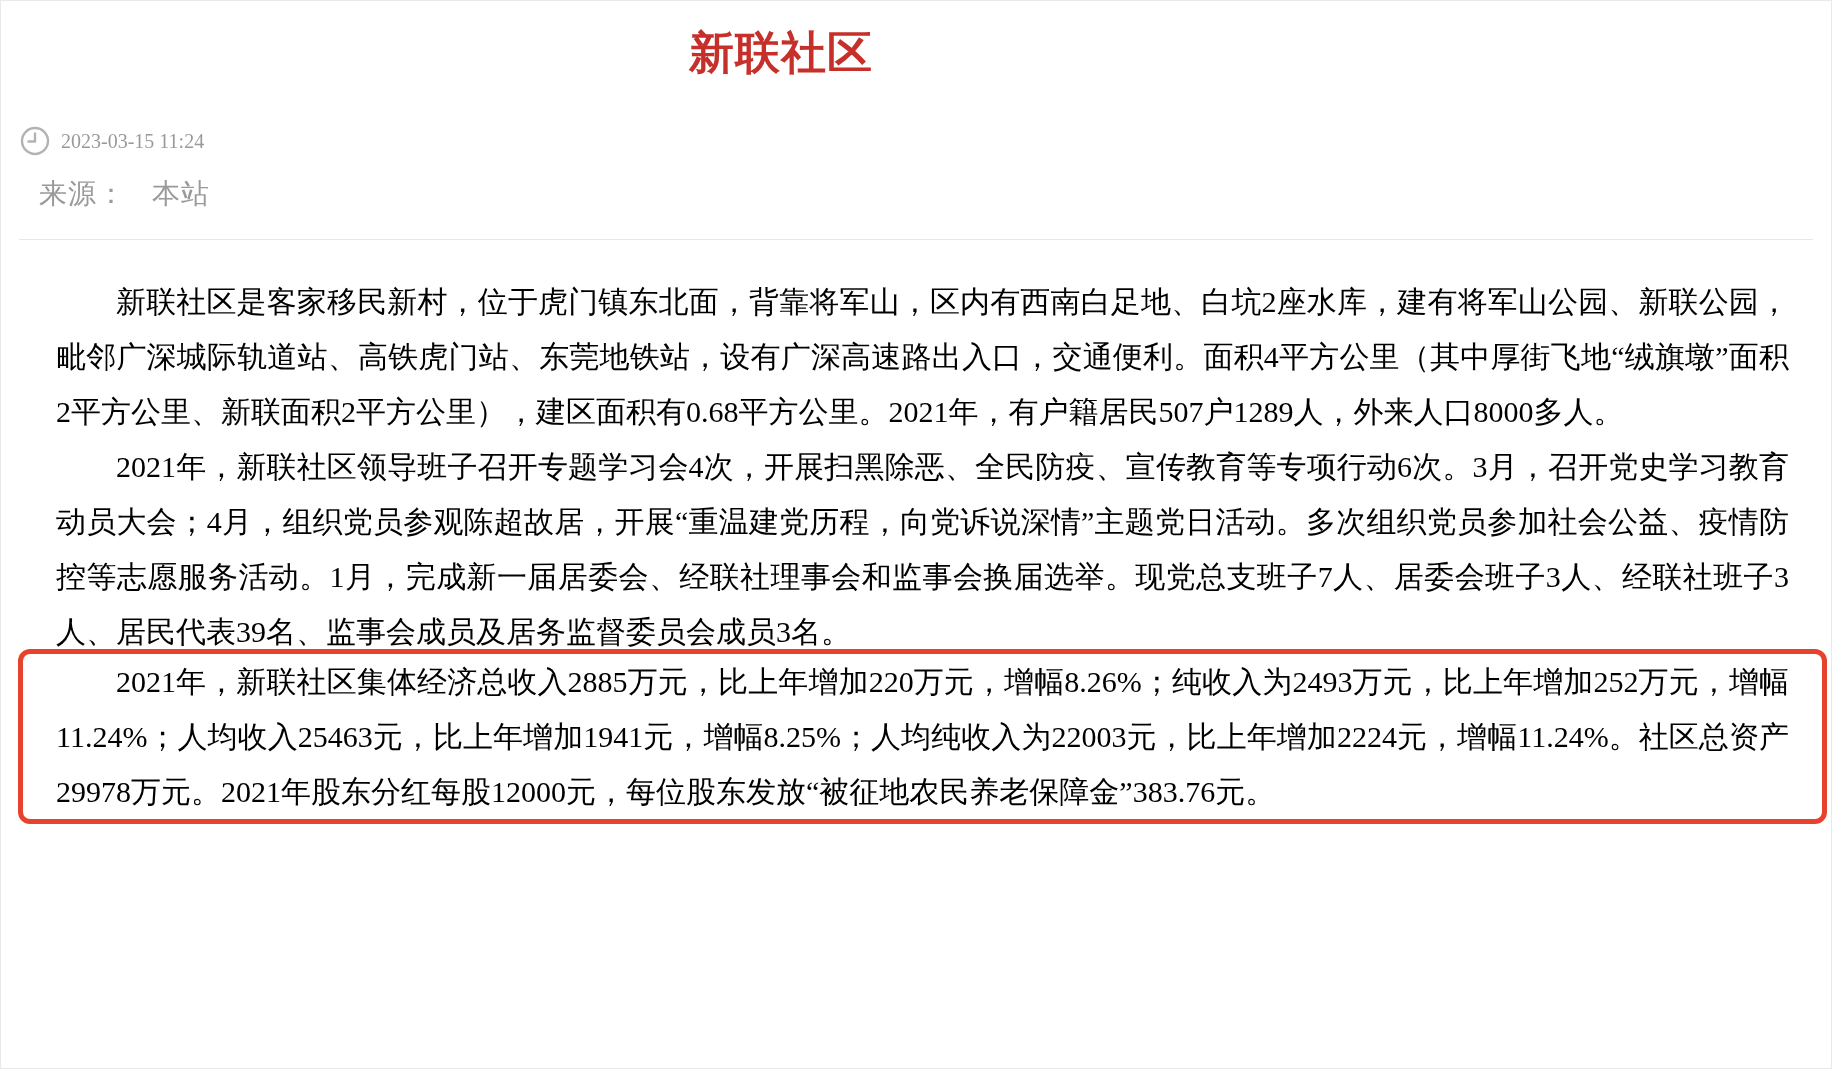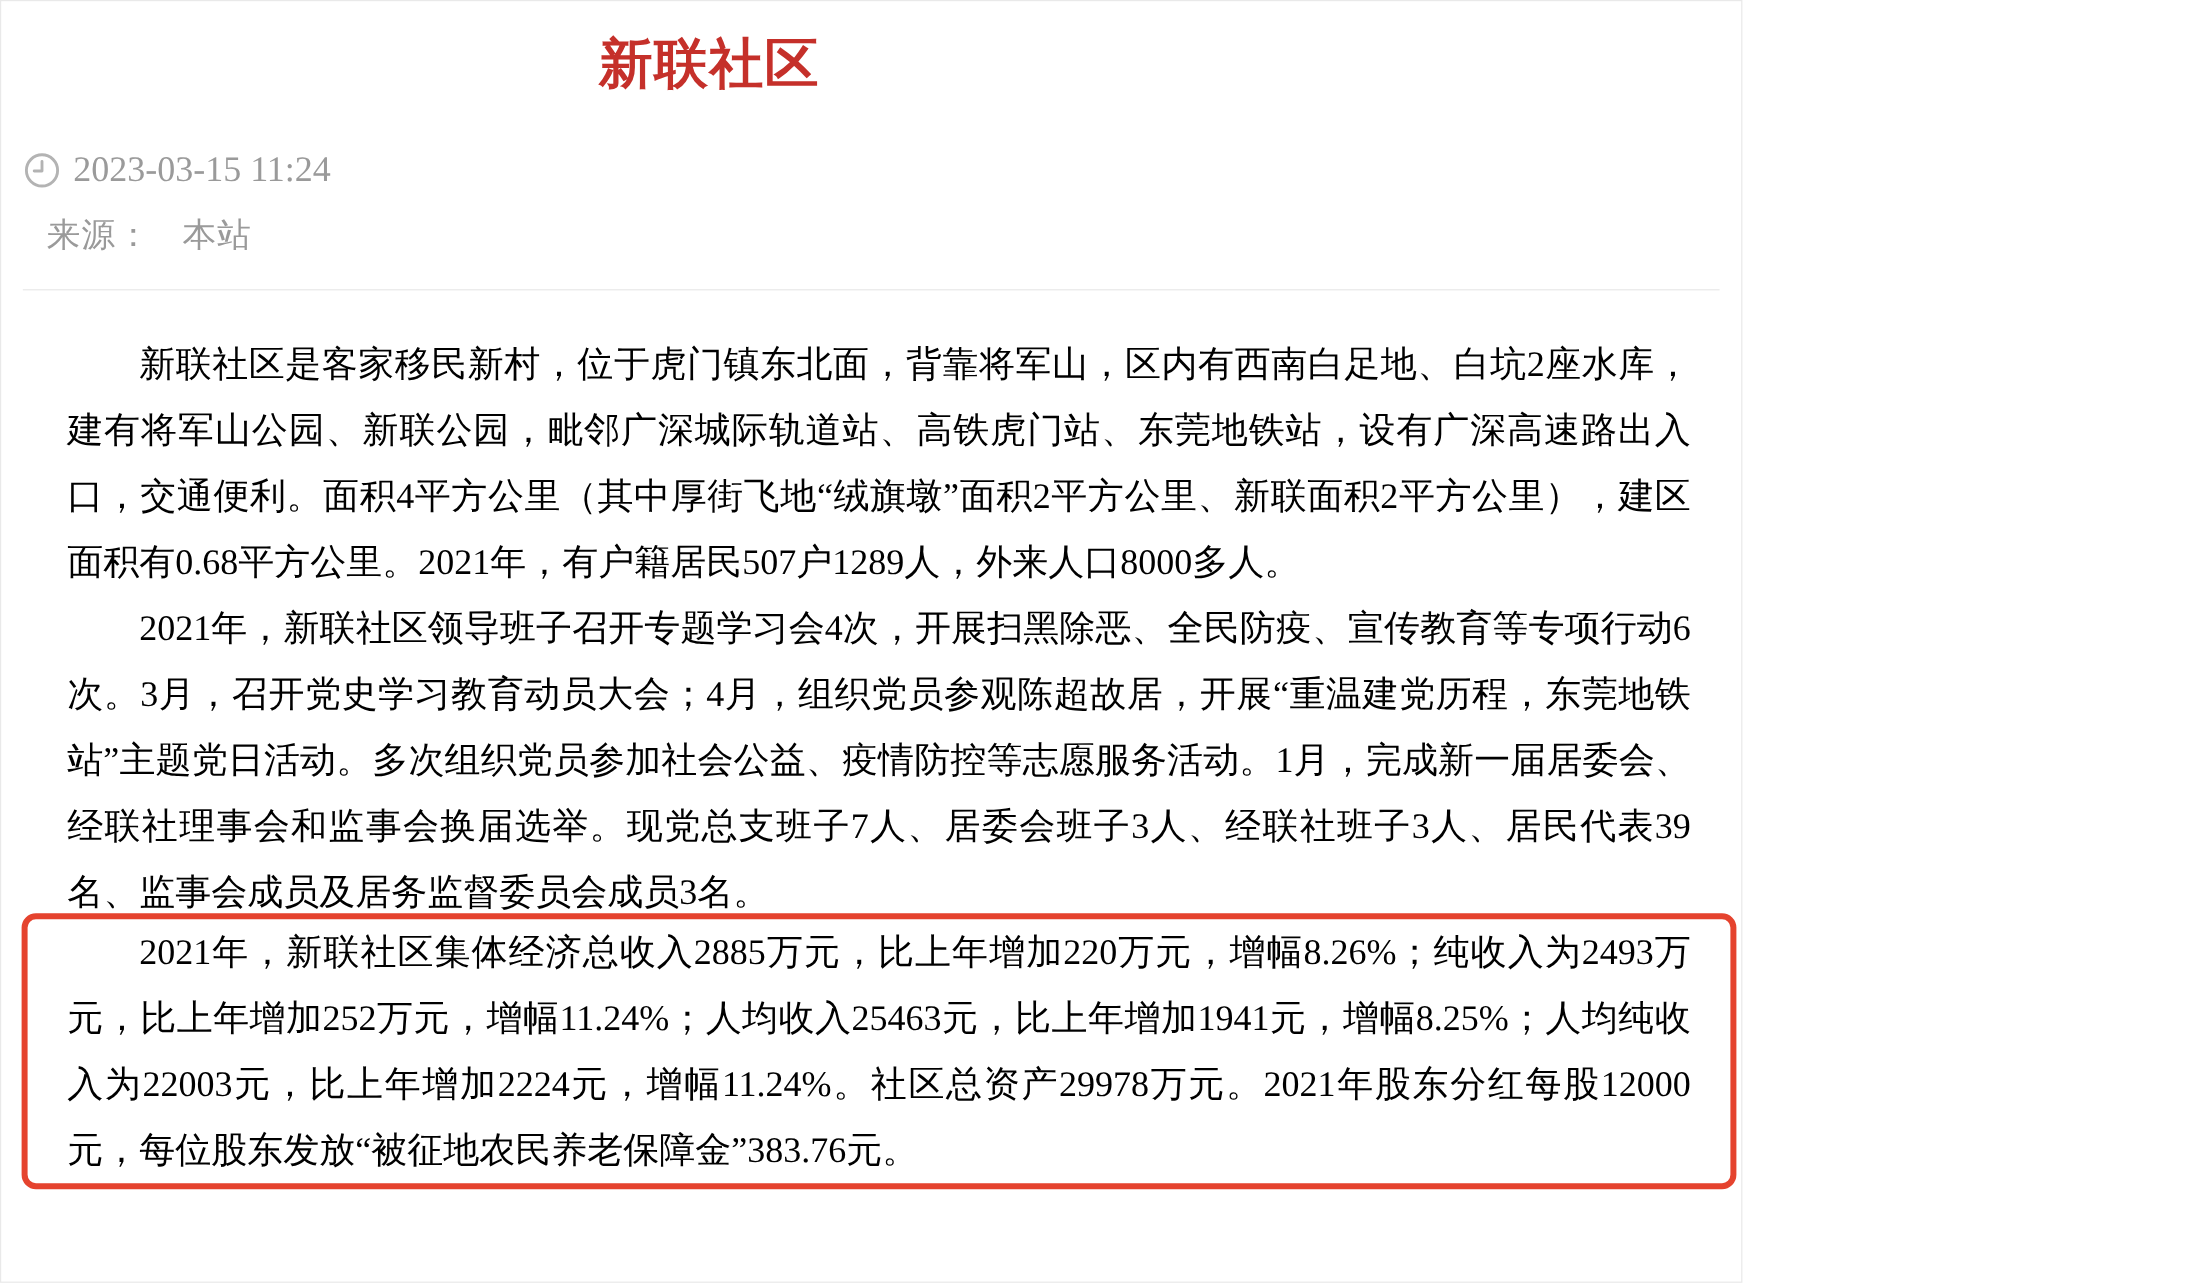--- a/index.html
+++ b/index.html
@@ -4,21 +4,21 @@
 <style>
   * { margin: 0; padding: 0; box-sizing: border-box; }
   html, body { background: #fff; }
   body {
     font-family: "Liberation Serif", "DejaVu Serif", serif;
     width: 1832px;
     height: 1069px;
     overflow: hidden;
   }
   .page {
-    width: 1452px;
+    width: 1832px;
     height: 1069px;
     background: #ffffff;
     border: 1px solid #e9e9e9;
     position: relative;
     overflow: hidden;
   }
   .title-wrap {
     padding-top: 22px;
     text-align: center;
     padding-right: 270px; 
@@ -31,21 +31,21 @@
     letter-spacing: 1px;
   }
   .meta {
     margin: 42px 0 0 18px;
     color: #9a9a9a;
   }
   .meta-date-row {
     display: flex;
     align-items: center;
     gap: 10px;
-    font-size: 30px;
+    font-size: 20px;
   }
   .clock-icon { width: 32px; height: 32px; display: inline-block; }
   .meta-source-row {
     margin-top: 18px;
     margin-left: 20px;
     font-size: 28px;
     letter-spacing: 1px;
   }
   .meta-source-row .src-value { margin-left: 26px; }
   .divider {
@@ -91,19 +91,19 @@
     </div>
     <div class="meta-source-row">
       <span class="src-label">来源：</span><span class="src-value">本站</span>
     </div>
   </div>
 
   <hr class="divider">
 
   <div class="article">
     <p>新联社区是客家移民新村，位于虎门镇东北面，背靠将军山，区内有西南白足地、白坑2座水库，建有将军山公园、新联公园，毗邻广深城际轨道站、高铁虎门站、东莞地铁站，设有广深高速路出入口，交通便利。面积4平方公里（其中厚街飞地“绒旗墩”面积2平方公里、新联面积2平方公里），建区面积有0.68平方公里。2021年，有户籍居民507户1289人，外来人口8000多人。</p>
-    <p>2021年，新联社区领导班子召开专题学习会4次，开展扫黑除恶、全民防疫、宣传教育等专项行动6次。3月，召开党史学习教育动员大会；4月，组织党员参观陈超故居，开展“重温建党历程，东莞地铁站”主题党日活动。多次组织党员参加社会公益、疫情防控等志愿服务活动。1月，完成新一届居委会、经联社理事会和监事会换届选举。现党总支班子7人、居委会班子3人、经联社班子3人、居民代表39名、监事会成员及居务监督委员会成员3名。</p>
+    <p>2021年，新联社区领导班子召开专题学习会4次，开展扫黑除恶、全民防疫、宣传教育等专项行动6次。3月，召开党史学习教育动员大会；4月，组织党员参观陈超故居，开展“重温建党历程，向党诉说深情”主题党日活动。多次组织党员参加社会公益、疫情防控等志愿服务活动。1月，完成新一届居委会、经联社理事会和监事会换届选举。现党总支班子7人、居委会班子3人、经联社班子3人、居民代表39名、监事会成员及居务监督委员会成员3名。</p>
     <div class="highlight-box">
       <p>2021年，新联社区集体经济总收入2885万元，比上年增加220万元，增幅8.26%；纯收入为2493万元，比上年增加252万元，增幅11.24%；人均收入25463元，比上年增加1941元，增幅8.25%；人均纯收入为22003元，比上年增加2224元，增幅11.24%。社区总资产29978万元。2021年股东分红每股12000元，每位股东发放“被征地农民养老保障金”383.76元。</p>
     </div>
   </div>
 
 </div>
 
 </body></html>

